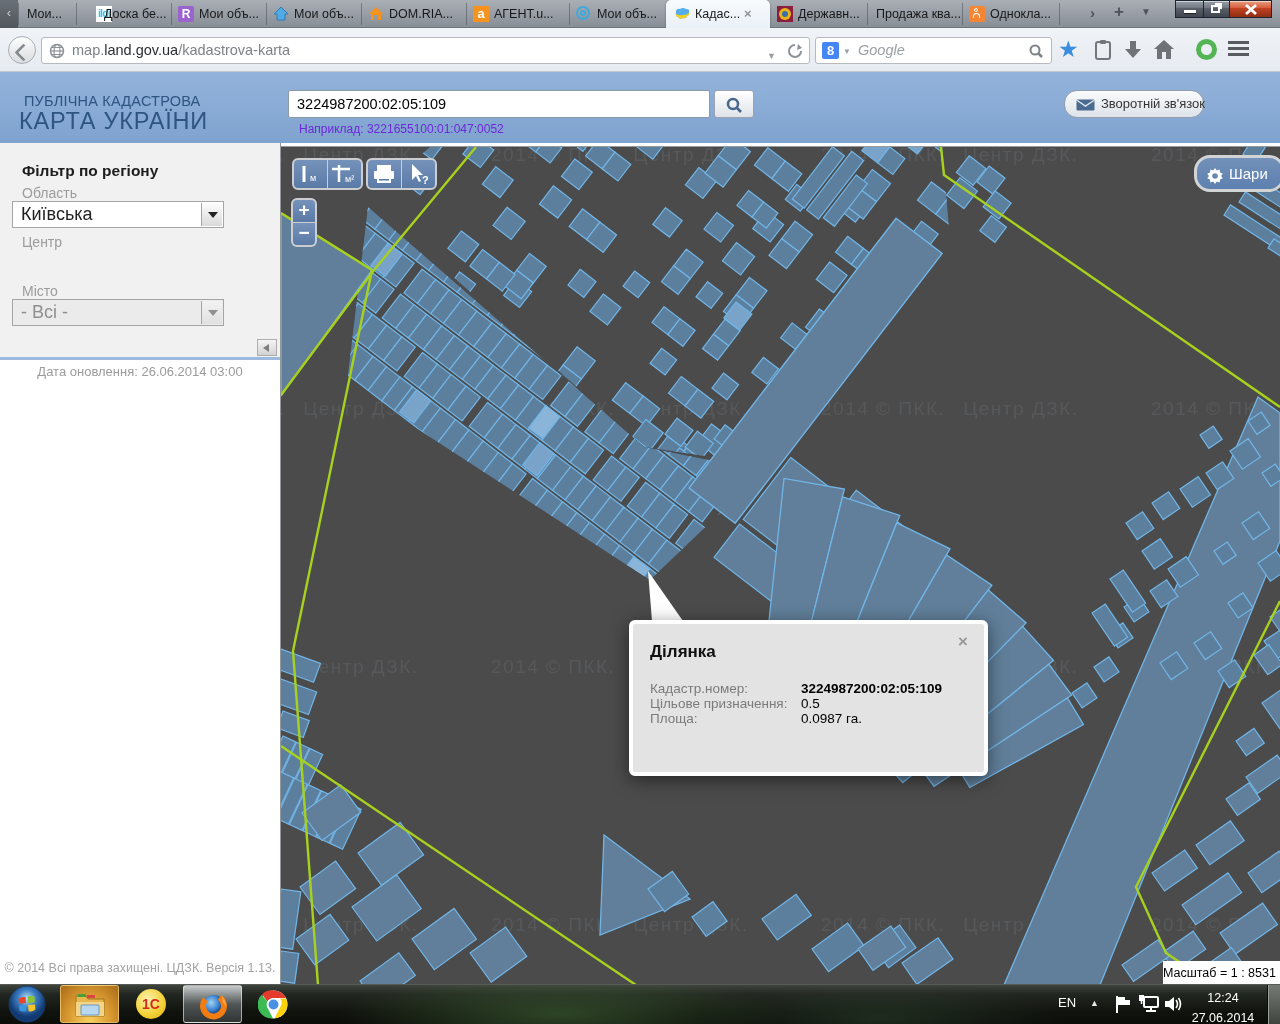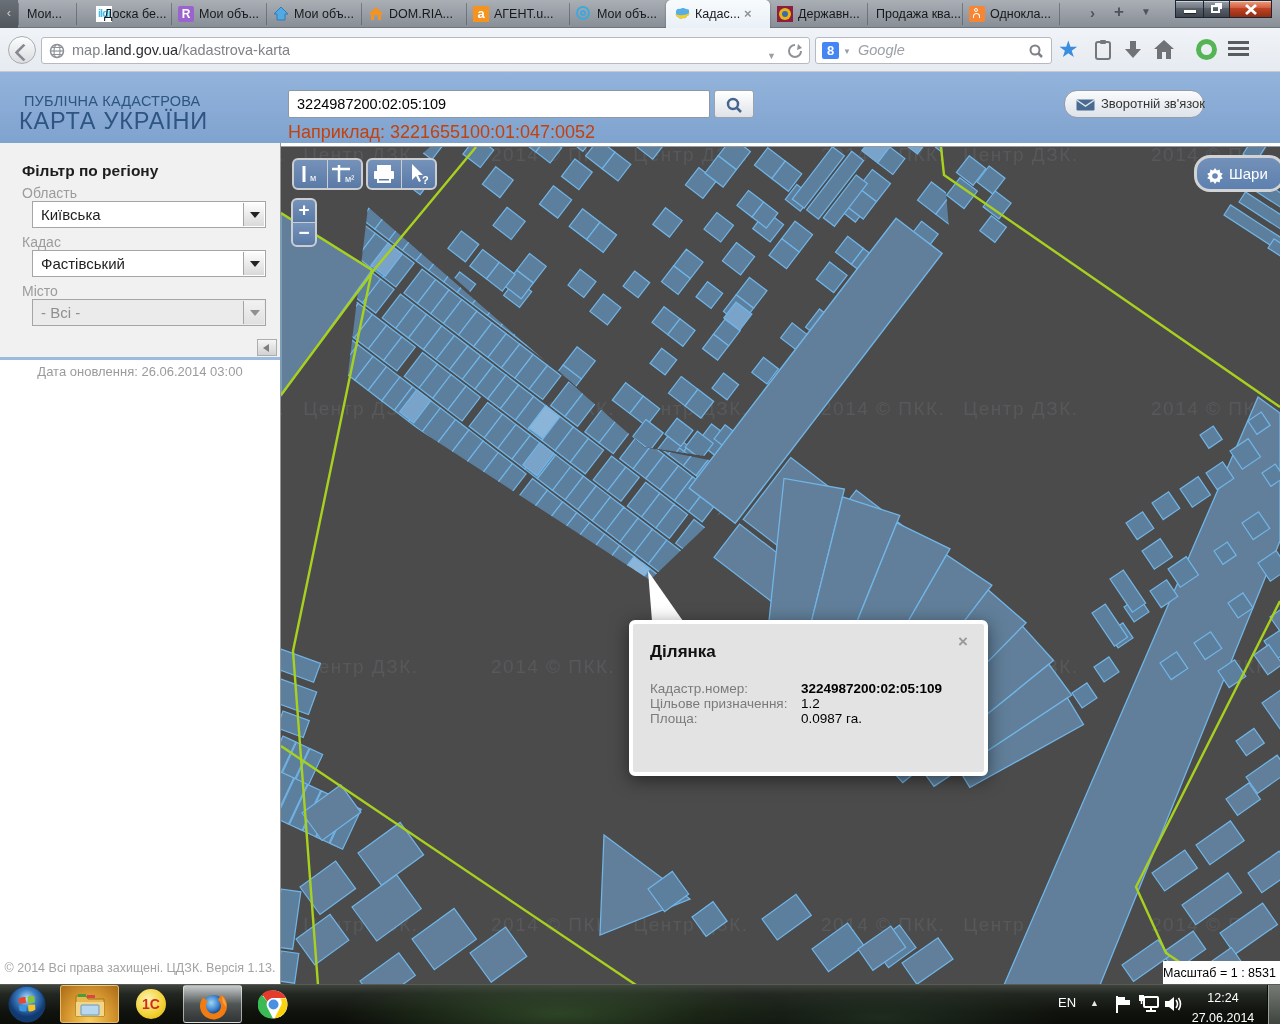--- a/index.html
+++ b/index.html
@@ -23,28 +23,28 @@
 #urlbox{left:41px;top:37px;width:769px;height:27px;background:#fff;border:1px solid #b6bac0;border-radius:3px;position:absolute;font-size:14.5px;line-height:25px;color:#7e8287}
 #urlbox b{color:#2b2f33;font-weight:normal}
 #searchbox{left:815px;top:37px;width:237px;height:27px;background:#fff;border:1px solid #b6bac0;border-radius:3px;position:absolute}
 .navico{position:absolute;top:38px}
 
 #header{left:0;top:72px;width:1280px;height:71px;background:linear-gradient(#93b3db,#7fa3cf)}
 #htitle1{left:24px;top:93px;font-size:14.5px;color:#2d5580;letter-spacing:0.2px;position:absolute}
 #htitle2{left:19px;top:108px;font-size:23.5px;color:#2d5580;letter-spacing:0.8px;position:absolute}
 #hsearch{left:288px;top:90px;width:422px;height:28px;background:#fff;border:1px solid #8b98a6;border-radius:2px;position:absolute;font-size:14.5px;line-height:26px;color:#000}
 #hsearchbtn{left:714px;top:90px;width:40px;height:28px;background:linear-gradient(#ffffff,#dfe3e8);border:1px solid #9aa3ae;border-radius:3px;position:absolute}
-#hexample{left:288px;top:122px;font-size:18px;color:#c2410c;position:absolute}
+#hexample{left:299px;top:122px;font-size:12px;color:#6d28d9;position:absolute}
 #feedback{left:1064px;top:90px;width:140px;height:28px;background:linear-gradient(#fafbfc,#dde3ea);border:1px solid #939dab;border-radius:13px;position:absolute;font-size:13px;color:#333;line-height:26px;white-space:nowrap}
 
 #sidebar{left:0;top:143px;width:281px;height:841px;background:#fff;border-right:1px solid #93979c}
 #sbtop{position:absolute;left:0;top:0;width:280px;height:215px;background:#f1f1f1}
 #sbtitle{position:absolute;left:22px;top:19px;font-size:15.5px;font-weight:bold;color:#1d1d1d}
 .sblabel{position:absolute;left:22px;font-size:14px;color:#9c9c9c}
-.sbsel{position:absolute;left:32px;width:234px;height:27px;background:#fff;border:1px solid #a5a5a5;font-size:15px;color:#222;line-height:25px}
+.sbsel{position:absolute;left:12px;width:212px;height:27px;background:#fff;border:1px solid #a5a5a5;font-size:18px;color:#222;line-height:25px}
 .sbsel .arr{position:absolute;right:1px;top:1px;width:21px;height:23px;background:linear-gradient(#fdfdfd,#d9d9d9);border-left:1px solid #a5a5a5}
 .sbsel .arr:after{content:"";position:absolute;left:6px;top:9px;border-left:5px solid transparent;border-right:5px solid transparent;border-top:6px solid #222}
 #sbsel3{background:#ebebeb;color:#8f8f8f}
 #sbsel3 .arr{background:linear-gradient(#f2f2f2,#e0e0e0)}
 #sbsel3 .arr:after{border-top-color:#909090}
 #collapse{position:absolute;left:257px;top:196px;width:20px;height:17px;background:linear-gradient(#f5f5f5,#d2d2d2);border:1px solid #adadad}
 #collapse:after{content:"";position:absolute;left:5px;top:4px;border-top:4px solid transparent;border-bottom:4px solid transparent;border-right:6px solid #7e7e7e}
 #sbline{position:absolute;left:0;top:214px;width:280px;height:3px;background:#9cbade}
 #sbdate{position:absolute;left:0;top:221px;width:280px;text-align:center;font-size:13px;color:#9b9b9b}
 #sbcopy{position:absolute;left:0;top:818px;width:280px;text-align:center;font-size:12.5px;color:#a3a3a3}
@@ -225,25 +225,21 @@
       <span style="position:absolute;left:36px">Зворотній зв'язок</span>
     </div>
     <div id="sidebar" class="abs">
       <div id="sbtop"></div>
       <div id="sbtitle">Фільтр по регіону</div>
       <div class="sblabel" style="top:42px">Область</div>
       <div class="sbsel" style="top:58px">
         <span style="position:absolute;left:8px">Київська</span>
         <span class="arr"></span>
       </div>
-      <div class="sblabel" style="top:91px">Кадас</div>
-      <div class="sbsel" style="top:107px">
-        <span style="position:absolute;left:8px">Фастівський</span>
-        <span class="arr"></span>
-      </div>
+      <div class="sblabel" style="top:91px">Центр</div>
       <div class="sblabel" style="top:140px">Місто</div>
       <div class="sbsel" id="sbsel3" style="top:156px">
         <span style="position:absolute;left:8px">- Всі -</span>
         <span class="arr"></span>
       </div>
       <div id="collapse"></div>
       <div id="sbline"></div>
       <div id="sbdate">Дата оновлення: 26.06.2014 03:00</div>
       <div id="sbcopy">© 2014 Всі права захищені. ЦДЗК. Версія 1.13.</div>
     </div>
@@ -1120,21 +1116,21 @@
       </div>
       <svg id="ptail" width="50" height="60">
         <path d="M7 4 L42 54 L11 54 Z" fill="#fff"></path>
       </svg>
       <div id="popup">
         <h3>Ділянка</h3>
         <div id="pclose">×</div>
         <div class="prow" style="top:57px">Кадастр.номер:</div>
         <div class="pval" style="top:57px;font-weight:bold">3224987200:02:05:109</div>
         <div class="prow" style="top:72px">Цільове призначення:</div>
-        <div class="pval" style="top:72px">1.2</div>
+        <div class="pval" style="top:72px">0.5</div>
         <div class="prow" style="top:87px">Площа:</div>
         <div class="pval" style="top:87px">0.0987 га.</div>
       </div>
       <div id="scalebox">Масштаб = 1 : 8531</div>
     </div>
     <div id="taskbar" class="abs">
       <svg style="position:absolute;left:7px;top:1px" width="40" height="38">
         <defs>
           <radialGradient id="orb" cx="50%" cy="35%">
             <stop offset="0%" stop-color="#b8e2f8"></stop>

